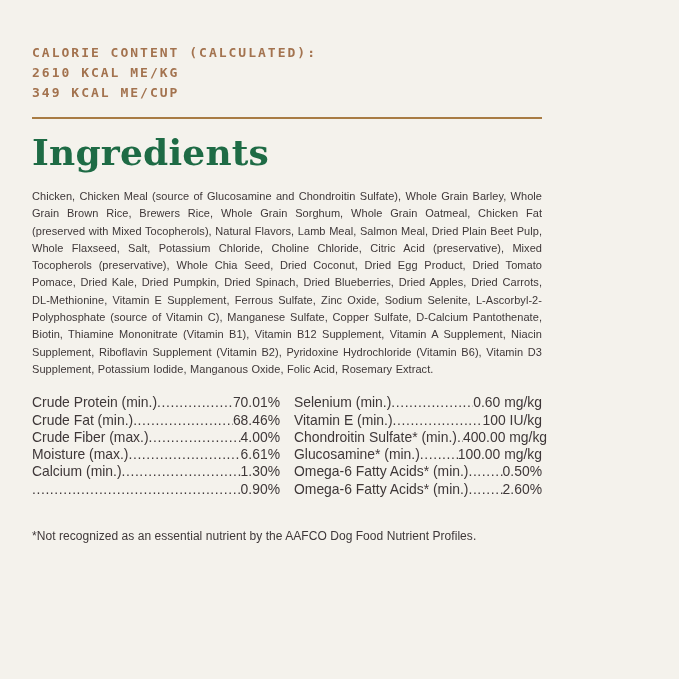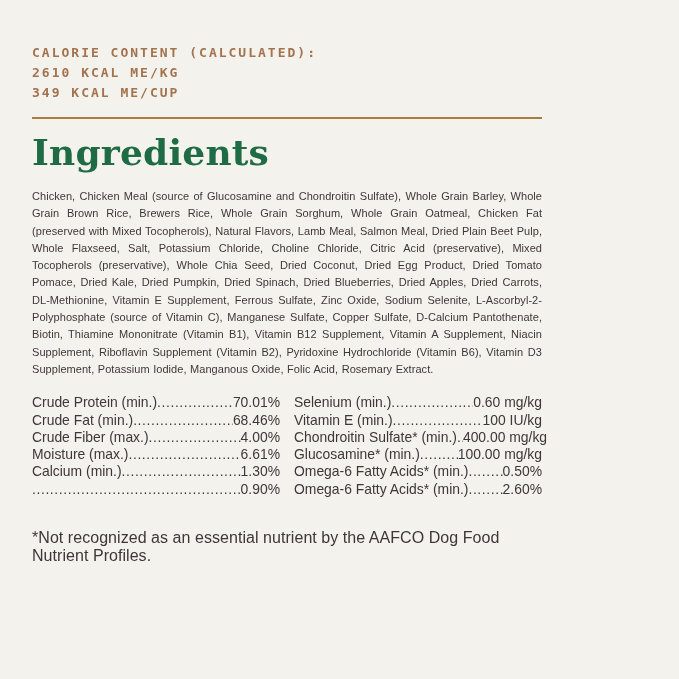--- a/index.html
+++ b/index.html
@@ -74,21 +74,21 @@
     overflow: hidden;
     height: 17.3px;
   }
   .dot-leader::after {
     content: "......................................................................................";
     letter-spacing: 0.6px;
   }
   
   .footnote {
     margin-top: 31px;
-    font-size: 16px;
+    font-size: 12px;
     letter-spacing: 0.05px;
   }
 </style>
 </head>
 <body>
 
 <div class="label-panel">
 
   <div class="calorie-block">
     <div>CALORIE CONTENT (CALCULATED):</div>

